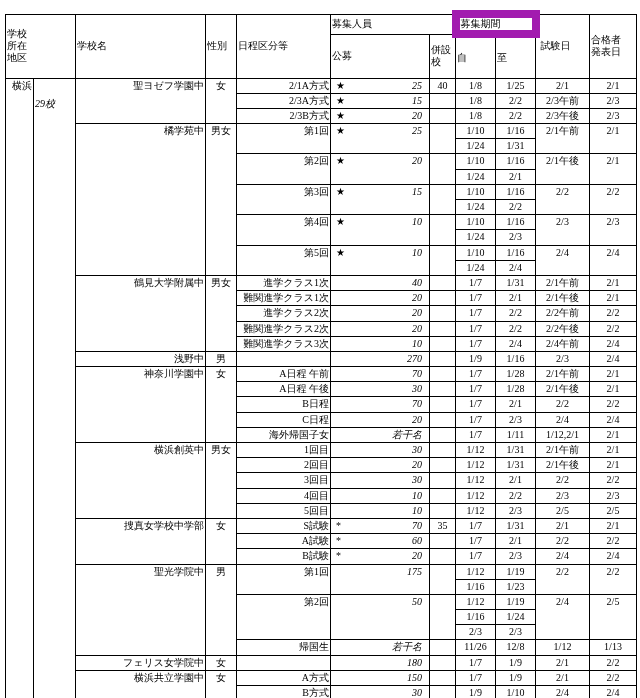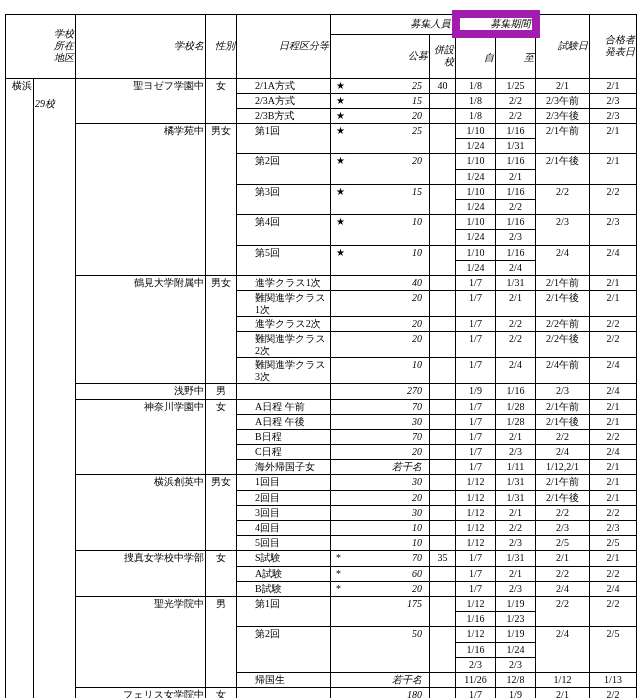--- a/index.html
+++ b/index.html
@@ -25,32 +25,32 @@
   th, td {
     border: 1px solid #000;
     font-size: 10px;
     font-weight: normal;
     line-height: 1.2;
     overflow: hidden;
     padding: 0 1px;
   }
   thead tr.r1 { height: 14px; }
   thead tr.r2 { height: 44px; }
-  th { text-align: right; vertical-align: middle; font-style: italic; }
+  th { text-align: left; vertical-align: middle; }
   th.thick { border: 8px solid #a21caf; }
   .wrap2 { display: inline-block; width: 2.15em; word-break: break-all; line-height: 1.2; }
   .wrap3 { display: inline-block; width: 3.15em; word-break: break-all; line-height: 1.2; }
 
   tbody tr { height: 15.2px; }
   td { vertical-align: top; }
   .c-area   { text-align: right; padding-top: 1px; }
   .c-count  { text-align: left; padding-top: 19px; font-style: italic; }
   .c-school { text-align: right; padding-left: 3px; padding-top: 1px; }
   .c-gender { text-align: center; padding-top: 1px; }
-  .c-schedule { text-align: left; padding-left: 18px; padding-top: 1px; }
+  .c-schedule { text-align: right; padding-left: 2px; padding-top: 1px; }
   .c-cap { padding: 0; }
   .capwrap { display: flex; justify-content: space-between; align-items: flex-start; padding: 1px 7px 0 5px; }
   .capwrap .num { text-align: right; font-style: italic; }
   .c-aff { text-align: center; padding-top: 1px; }
   .c-from, .c-to { text-align: center; padding-top: 1px; }
   .c-exam, .c-announce { text-align: center; padding-top: 1px; }
 
   .watermark {
     position: absolute;
     right: 6px;

